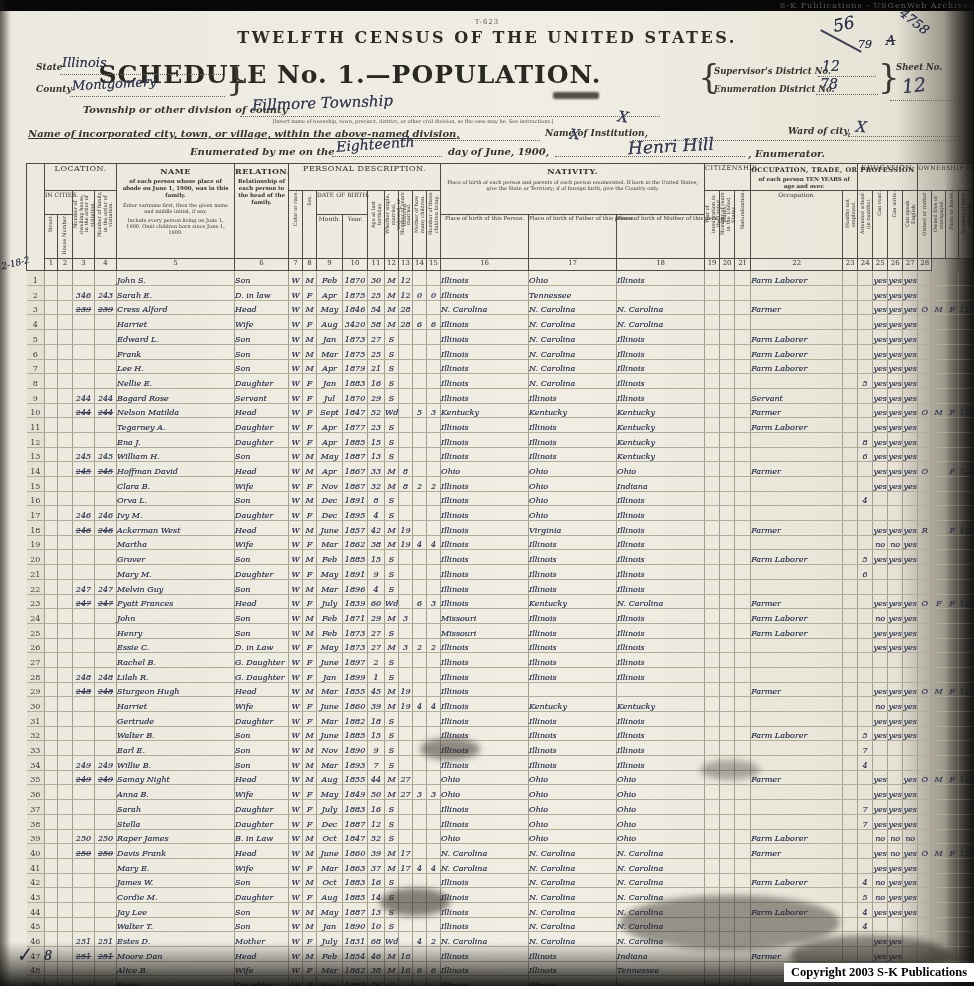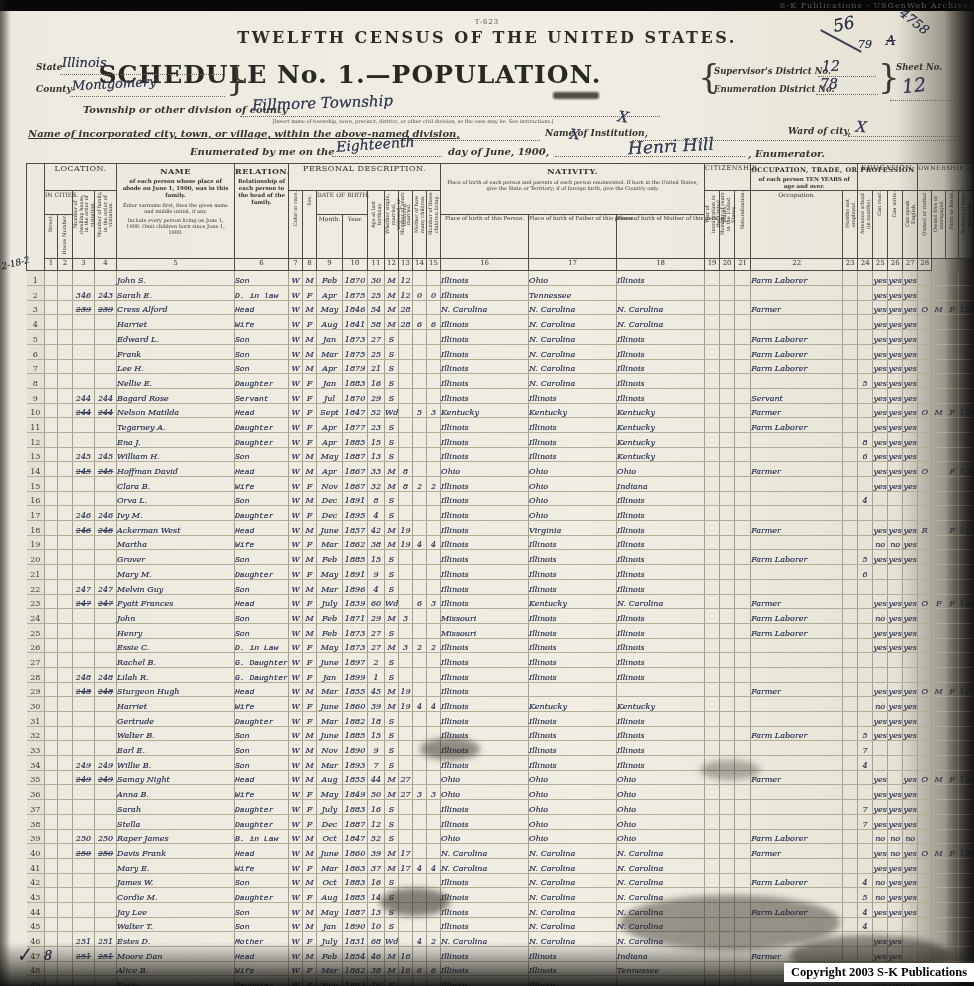--- a/index.html
+++ b/index.html
@@ -46,21 +46,21 @@
      max-height:46px;display:inline-block;white-space:normal;}
   .num{font-size:7px;font-weight:bold;text-align:center;vertical-align:middle;}
   .own{background:#23211d;color:#d8d2c0;}
   .occ-col{vertical-align:middle;font-size:6px;}
   .lnum{font-size:6.5px;text-align:center;color:#3c3a33;vertical-align:middle;
         background:rgba(222,217,203,.5);font-family:"DejaVu Serif",serif;}
   .hwc{font-family:"DejaVu Serif",serif;font-style:italic;color:#39405c;text-shadow:0 0 .5px rgba(57,64,92,.85);}
   .c-nm{font-size:10px;}
   .head-name{padding-left:3px;}
   .given-name{padding-left:18px;}
-  .c-rel{font-size:8.5px;padding-left:2px;font-family:Liberation Mono, monospace;}
+  .c-rel{font-size:8.5px;padding-left:2px;}
   .c-pb{font-size:9px;padding-left:3px;}
   .c-oc{font-size:9px;padding-left:8px;margin-left:12px;}
   .c-mo{font-size:7.5px;text-align:center;}
   td.hwc{text-align:center;}
   td.c-nm,td.c-rel,td.c-pb,td.c-oc{text-align:left;}
   .struck{text-decoration:line-through;}
   
   .blob{border-radius:50%;filter:blur(3px);}
   #shade-right{right:0;top:0;width:30px;height:986px;
                background:linear-gradient(90deg,rgba(20,18,15,0) 0,rgba(20,18,15,.45) 55%,rgba(12,11,9,.9) 100%);}
@@ -373,21 +373,21 @@
           <td class="lnum">4</td>
           <td class="hwc"></td>
           <td class="hwc"></td>
           <td class="hwc"></td>
           <td class="hwc"></td>
           <td class="hwc c-nm given-name">Harriet</td>
           <td class="hwc c-rel">Wife</td>
           <td class="hwc">W</td>
           <td class="hwc">F</td>
           <td class="hwc c-mo">Aug</td>
-          <td class="hwc c-mo">1841</td>
+          <td class="hwc c-mo">3420</td>
           <td class="hwc">58</td>
           <td class="hwc">M</td>
           <td class="hwc">28</td>
           <td class="hwc">6</td>
           <td class="hwc">6</td>
           <td class="hwc c-pb">Illinois</td>
           <td class="hwc c-pb">N. Carolina</td>
           <td class="hwc c-pb">N. Carolina</td>
           <td class="hwc"></td>
           <td class="hwc"></td>

